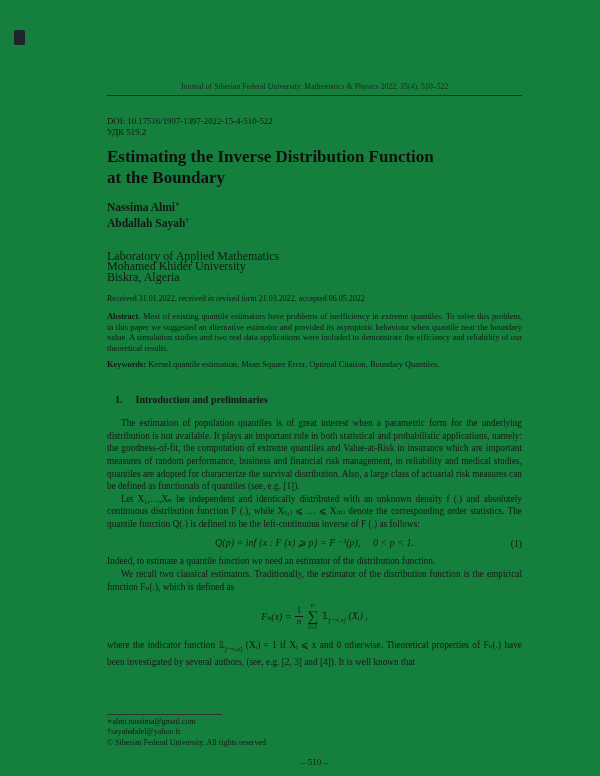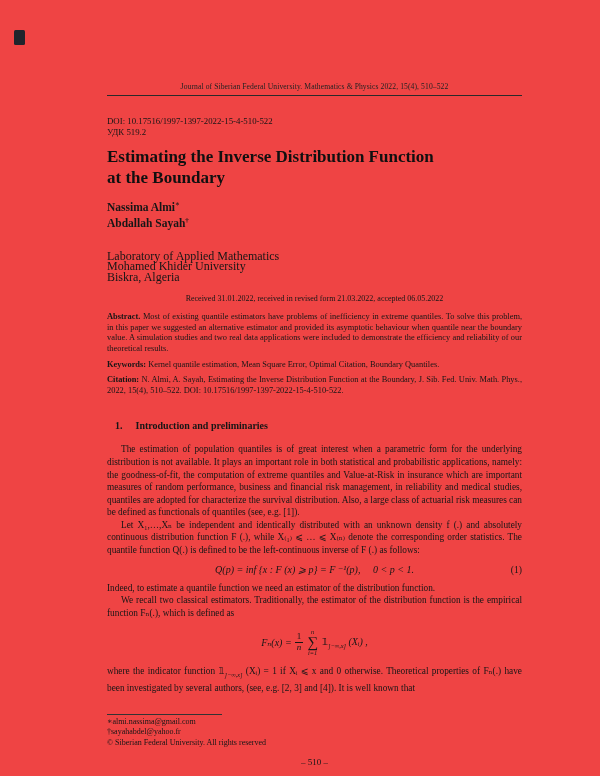--- a/index.html
+++ b/index.html
@@ -5,21 +5,21 @@
   * { box-sizing: border-box; }
   html,body { margin:0; padding:0; }
   body {
     width:600px; height:776px;
     background:#e9e9e7;
     font-family:"Liberation Serif","DejaVu Serif",serif;
   }
   .page {
     position:relative;
     width:600px; height:776px;
-    background:#ef4444;
+    background:#15803d;
     color:#161616;
     overflow:hidden;
   }
   .logo {
     position:absolute; left:14px; top:30px;
     width:11px; height:15px;
     background:#20242c; border-radius:1.5px;
   }
   .content {
     position:absolute; left:107px; top:0;
@@ -37,21 +37,21 @@
   .udc { font-size:8.8px; line-height:11px; }
   .title {
     margin:8px 0 0 0;
     font-size:17px; line-height:21px;
     font-weight:bold; color:#101010;
   }
   .authors { margin-top:10px; text-align:left; }
   .author-name { font-size:11.5px; font-weight:bold; line-height:13.5px; }
   .author-name sup { font-size:7px; }
   .affil { margin-top:20px; font-size:12px; line-height:10.5px; }
-  .received { margin-top:12px; text-align:center; font-size:8px; line-height:10px; }
+  .received { margin-top:12px; text-align:left; font-size:8px; line-height:10px; }
   .meta-p {
     margin:0; text-align:justify;
     font-size:8.4px; line-height:10.6px;
   }
   .meta-p.first { margin-top:8px; }
   .meta-p + .meta-p { margin-top:5px; }
   .meta-label { font-weight:bold; }
   .section-head {
     margin:22px 0 0 8px;
     font-size:10px; line-height:16px; font-weight:bold;
@@ -118,21 +118,20 @@
         <div>Biskra, Algeria</div>
       </div>
     </div>
 
     <div class="received">Received 31.01.2022, received in revised form 21.03.2022, accepted 06.05.2022</div>
 
     <p class="meta-p first"><span class="meta-label">Abstract.</span> <span>Most of existing quantile estimators have problems of inefficiency in extreme quantiles. To solve this problem, in this paper we suggested an alternative estimator and provided its asymptotic behaviour when quantile near the boundary value. A simulation studies and two real data applications were included to demonstrate the efficiency and reliability of our theoretical results.</span></p>
 
     <p class="meta-p"><span class="meta-label">Keywords:</span> <span>Kernel quantile estimation, Mean Square Error, Optimal Citation, Boundary Quantiles.</span></p>
 
-    <p class="meta-p"><span class="meta-label">Citation:</span> <span>N. Almi, A. Sayah, Estimating the Inverse Distribution Function at the Boundary, J. Sib. Fed. Univ. Math. Phys., 2022, 15(4), 510–522. DOI: 10.17516/1997-1397-2022-15-4-510-522.</span></p>
 
     <h2 class="section-head"><span>1.</span><span class="section-title-gap">Introduction and preliminaries</span></h2>
 
     <p class="body-p first indent">The estimation of population quantiles is of great interest when a parametric form for the underlying distribution is not available. It plays an important role in both statistical and probabilistic applications, namely: the goodness-of-fit, the computation of extreme quantiles and Value-at-Risk in insurance which are important measures of random performance, business and financial risk management, in reliability and medical studies, quantiles are adopted for characterize the survival distribution. Also, a large class of actuarial risk measures can be defined as functionals of quantiles (see, e.g. [1]).</p>
 
     <p class="body-p indent">Let X₁,…,Xₙ be independent and identically distributed with an unknown density f (.) and absolutely continuous distribution function F (.), while X₍₁₎ ⩽ … ⩽ X₍ₙ₎ denote the corresponding order statistics. The quantile function Q(.) is defined to be the left-continuous inverse of F (.) as follows:</p>
 
     <div class="equation">
       <span class="eq-it">Q(p) = inf {x : F (x) ⩾ p} = F ⁻¹(p),  0 &lt; p &lt; 1.</span>
       <span class="eq-num">(1)</span>

